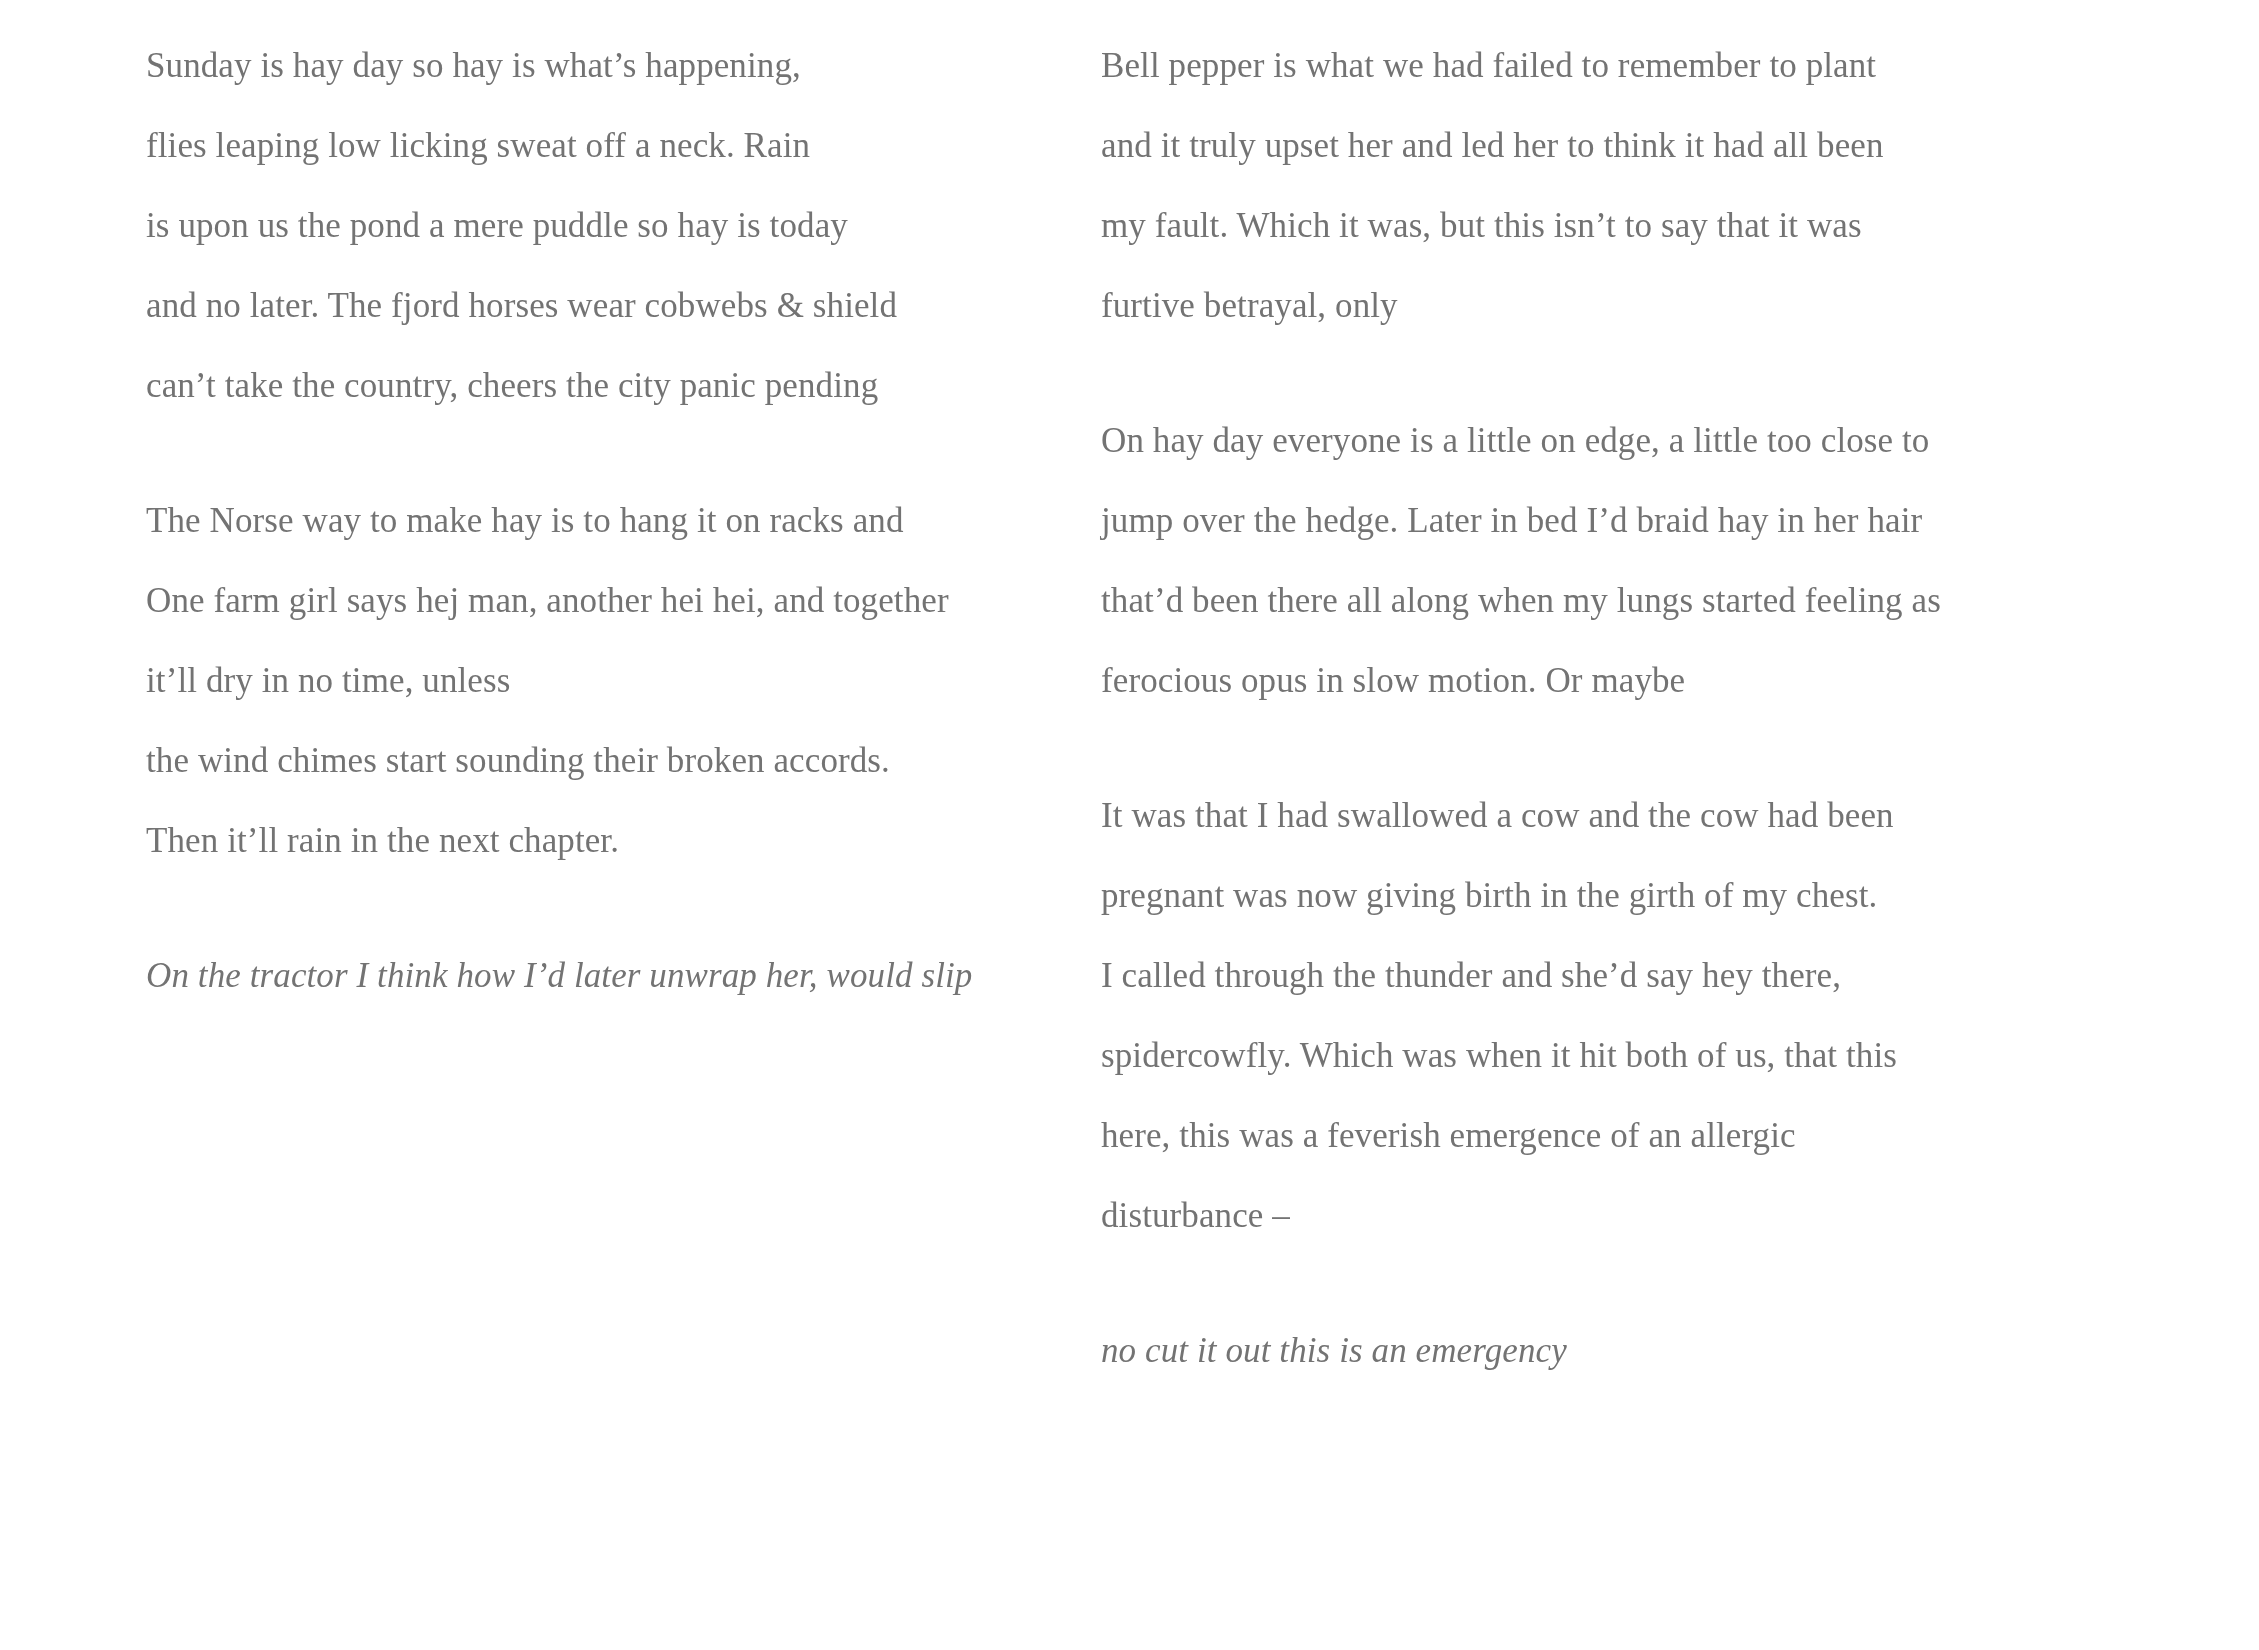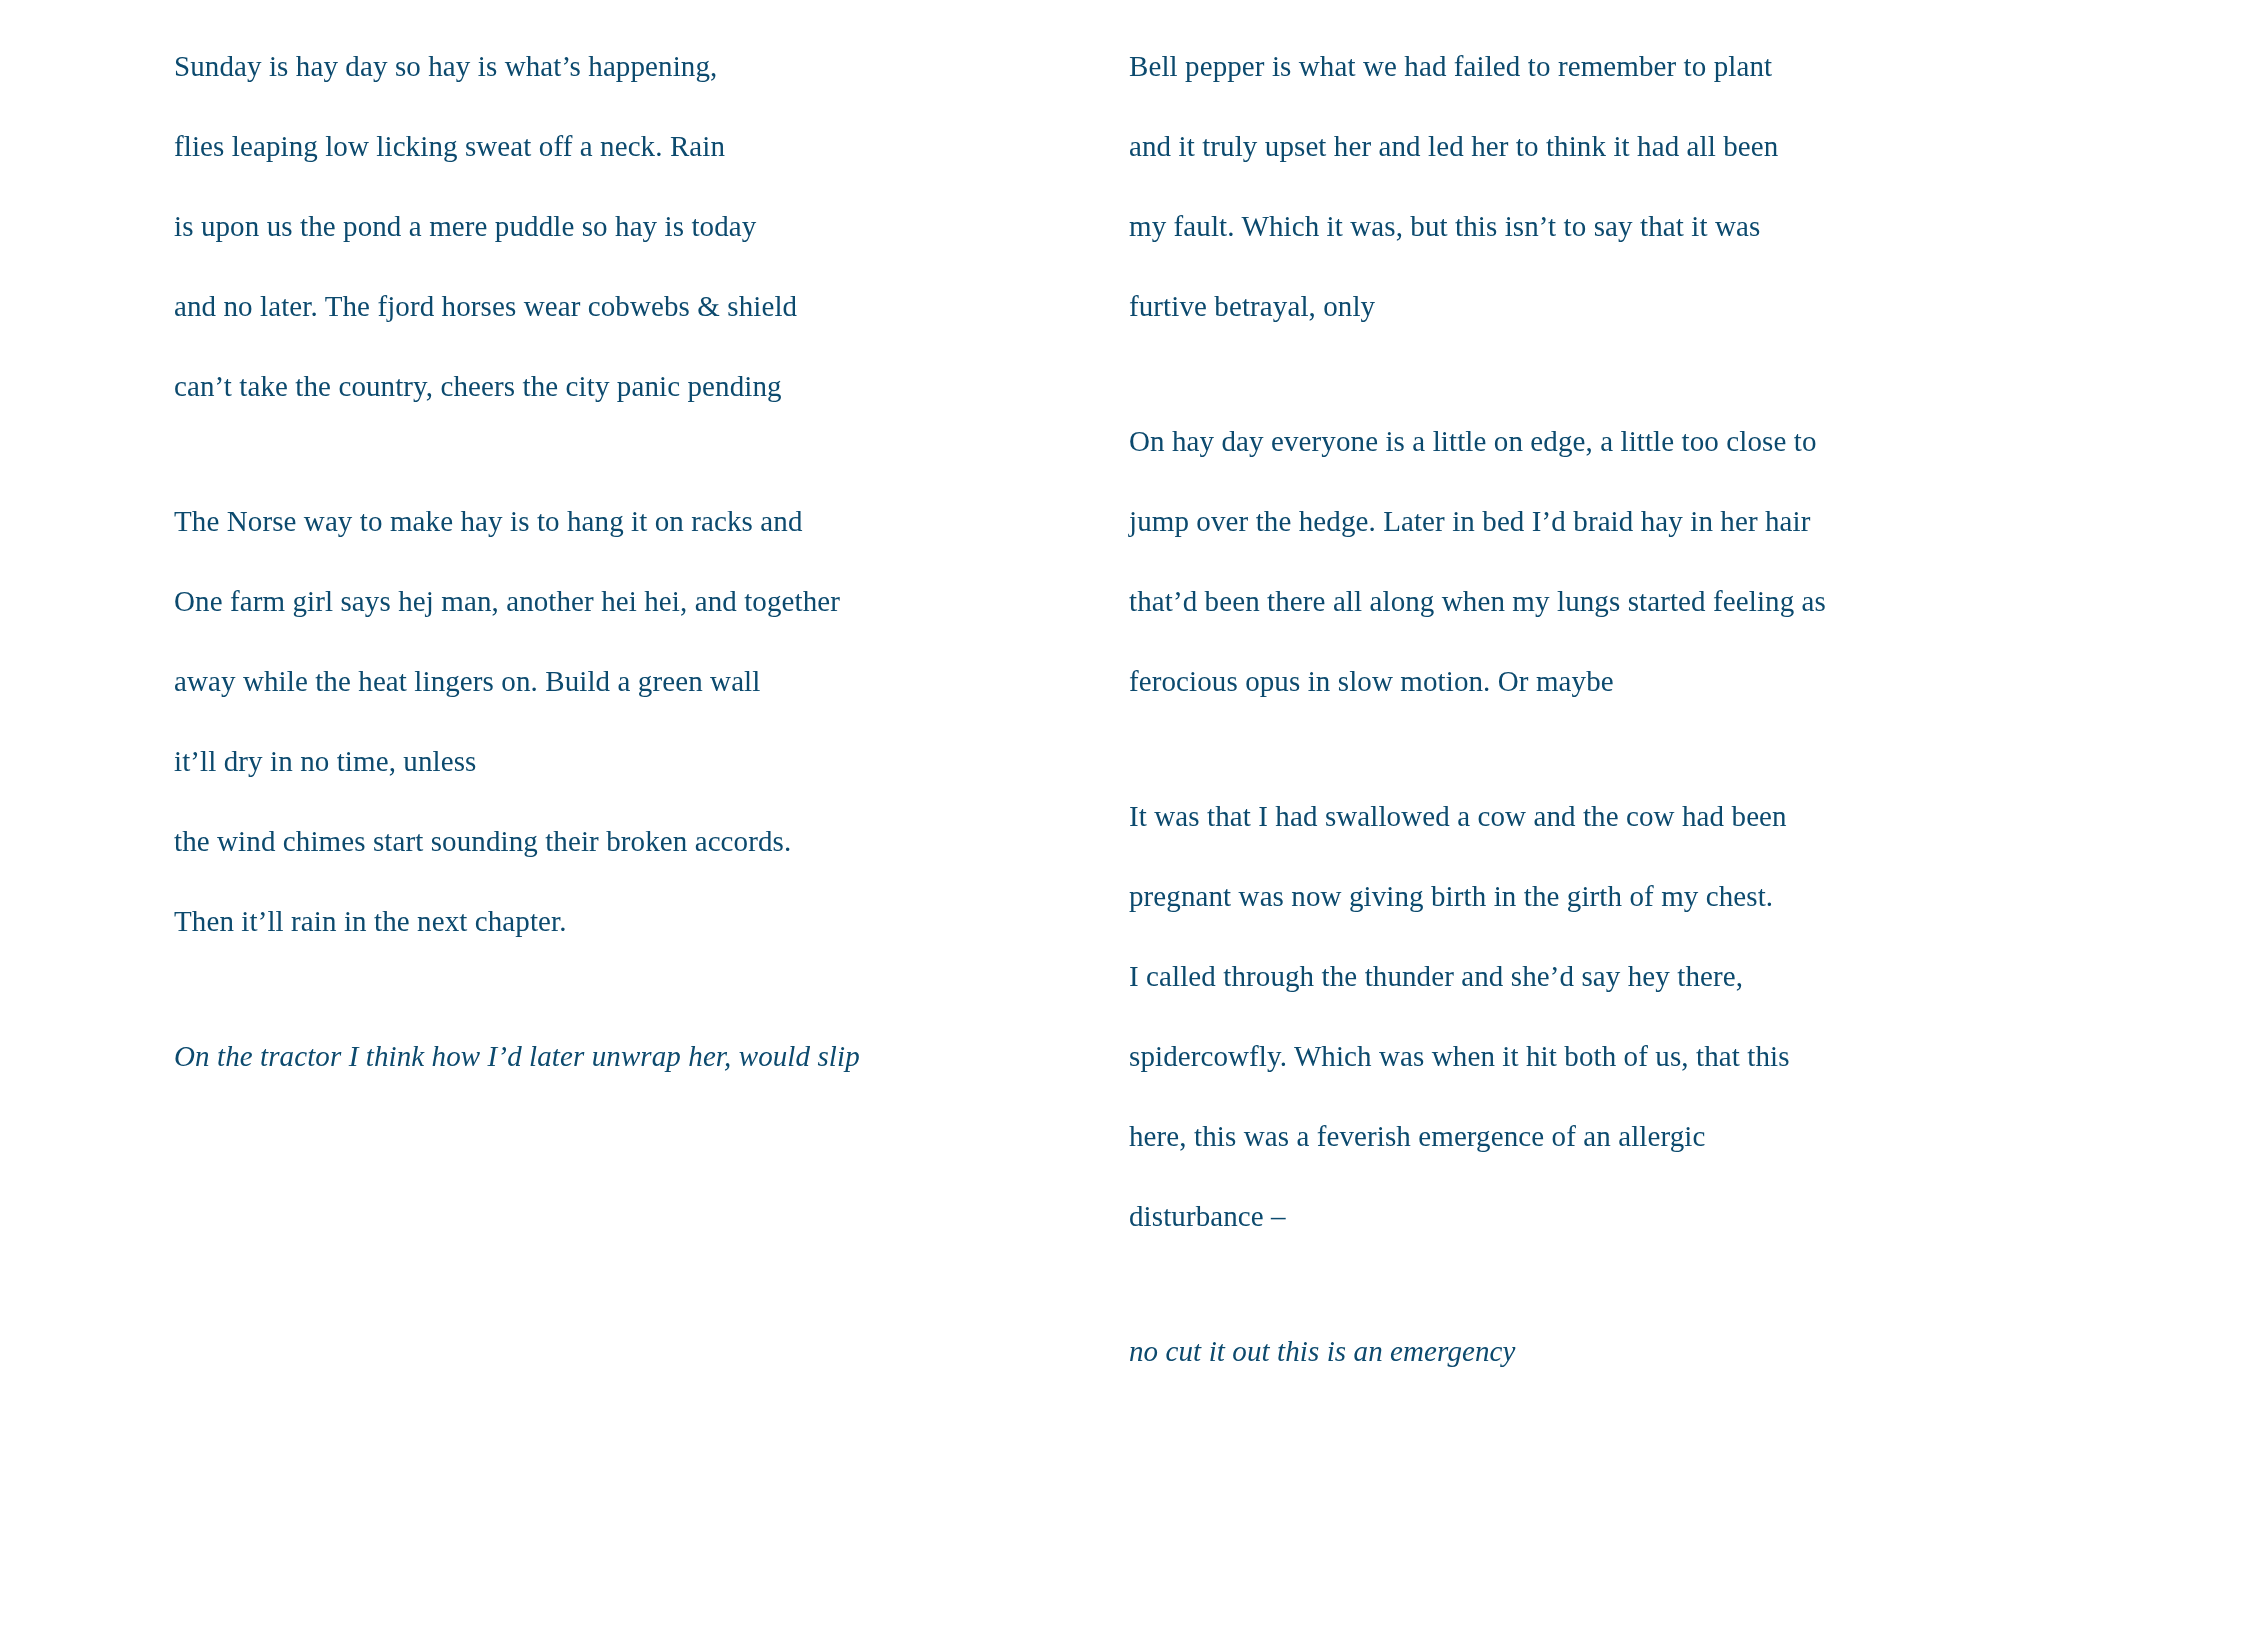--- a/index.html
+++ b/index.html
@@ -40,45 +40,43 @@
     padding-top: 25.6px;
   }
   .stanza {
     margin: 0 0 55px 0;
   }
   .stanza:last-child {
     margin-bottom: 0;
     font-style: italic;
   }
   .line {
-    font-size: 29px;
+    font-size: 35px;
     line-height: 80px;
     letter-spacing: 0.1px;
     white-space: pre-wrap;
-    color: #0c4a6e;
-    margin-left: 28px;
+    color: #737373;
   }
 </style>
 </head>
 <body>
 
 <div class="page">
   <div class="columns">
     <div class="column column-left">
         <div class="stanza">
           <div class="line">Sunday is hay day so hay is what’s happening,</div>
           <div class="line">flies leaping low licking sweat off a neck. Rain</div>
           <div class="line">is upon us the pond a mere puddle so hay is today</div>
           <div class="line">and no later. The fjord horses wear cobwebs &amp; shield</div>
           <div class="line">can’t take the country, cheers the city panic pending</div>
         </div>
         <div class="stanza">
           <div class="line">The Norse way to make hay is to hang it on racks and</div>
           <div class="line">One farm girl says hej man, another hei hei, and together</div>
-          <div class="line">away while the heat lingers on. Build a green wall</div>
           <div class="line">it’ll dry in no time, unless</div>
           <div class="line">the wind chimes start sounding their broken accords.</div>
           <div class="line">Then it’ll rain in the next chapter.</div>
         </div>
         <div class="stanza">
           <div class="line">On the tractor I think how I’d later unwrap her, would slip</div>
         </div>
       </div>
     <div class="column column-right">
         <div class="stanza">

